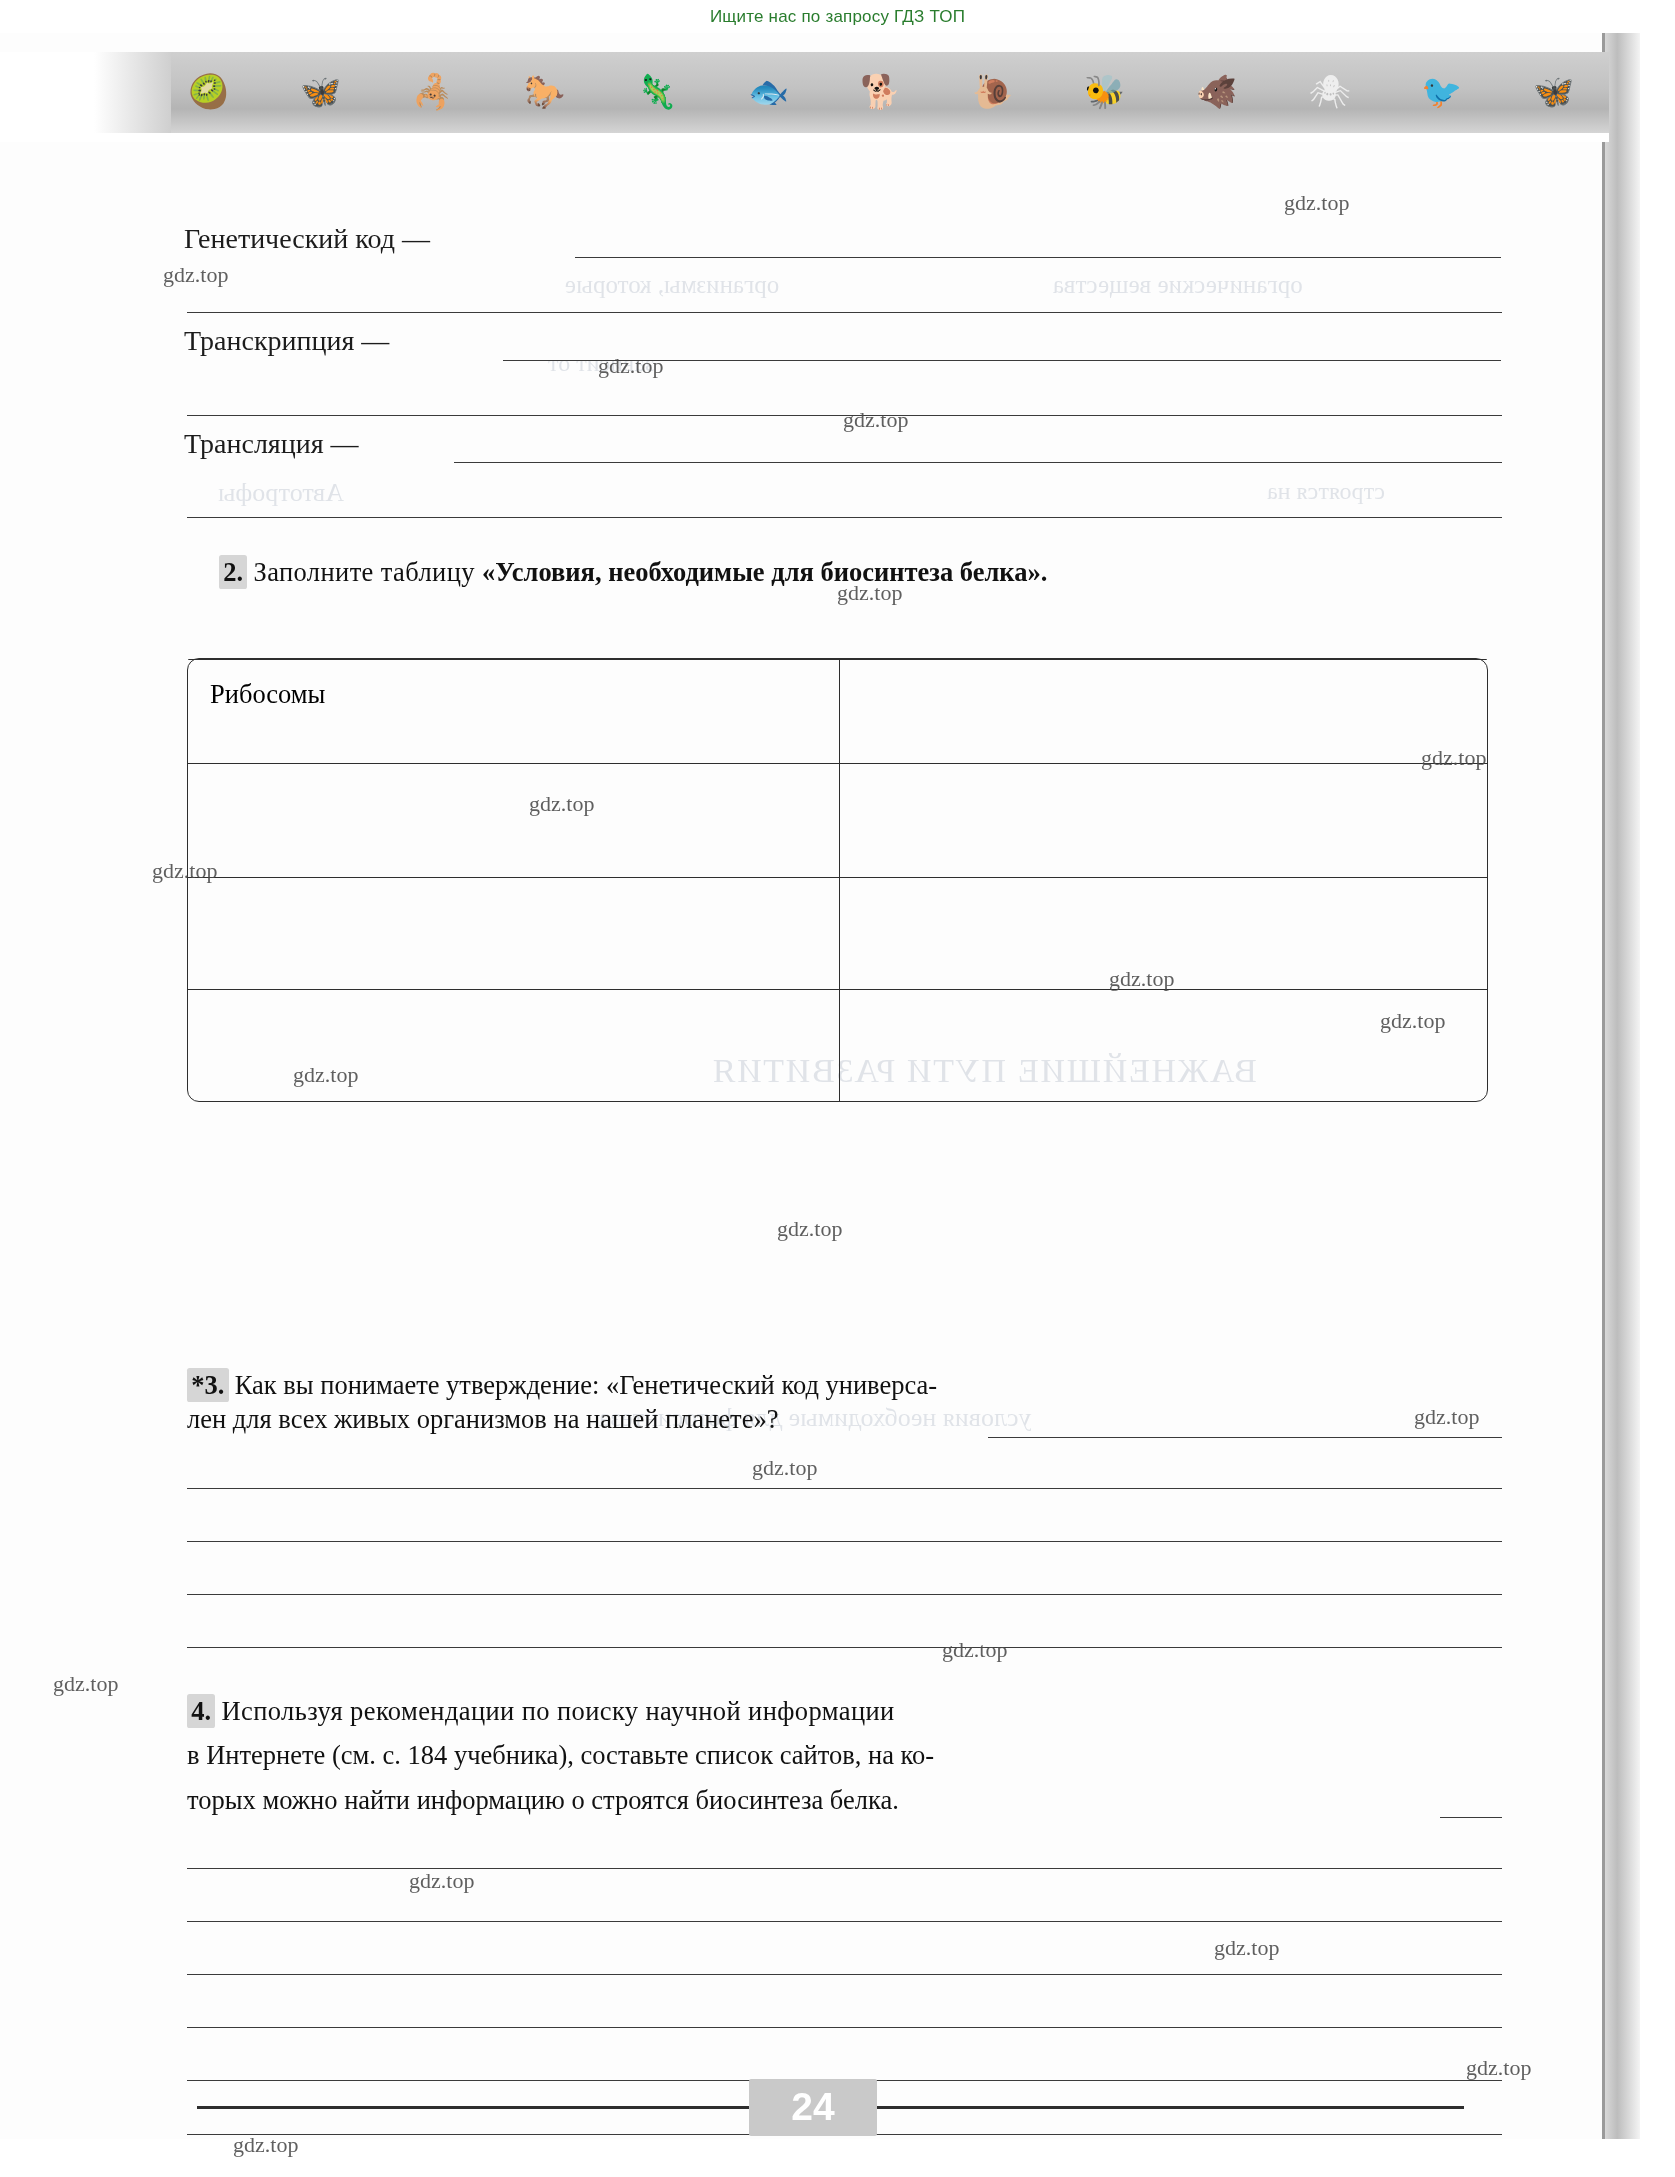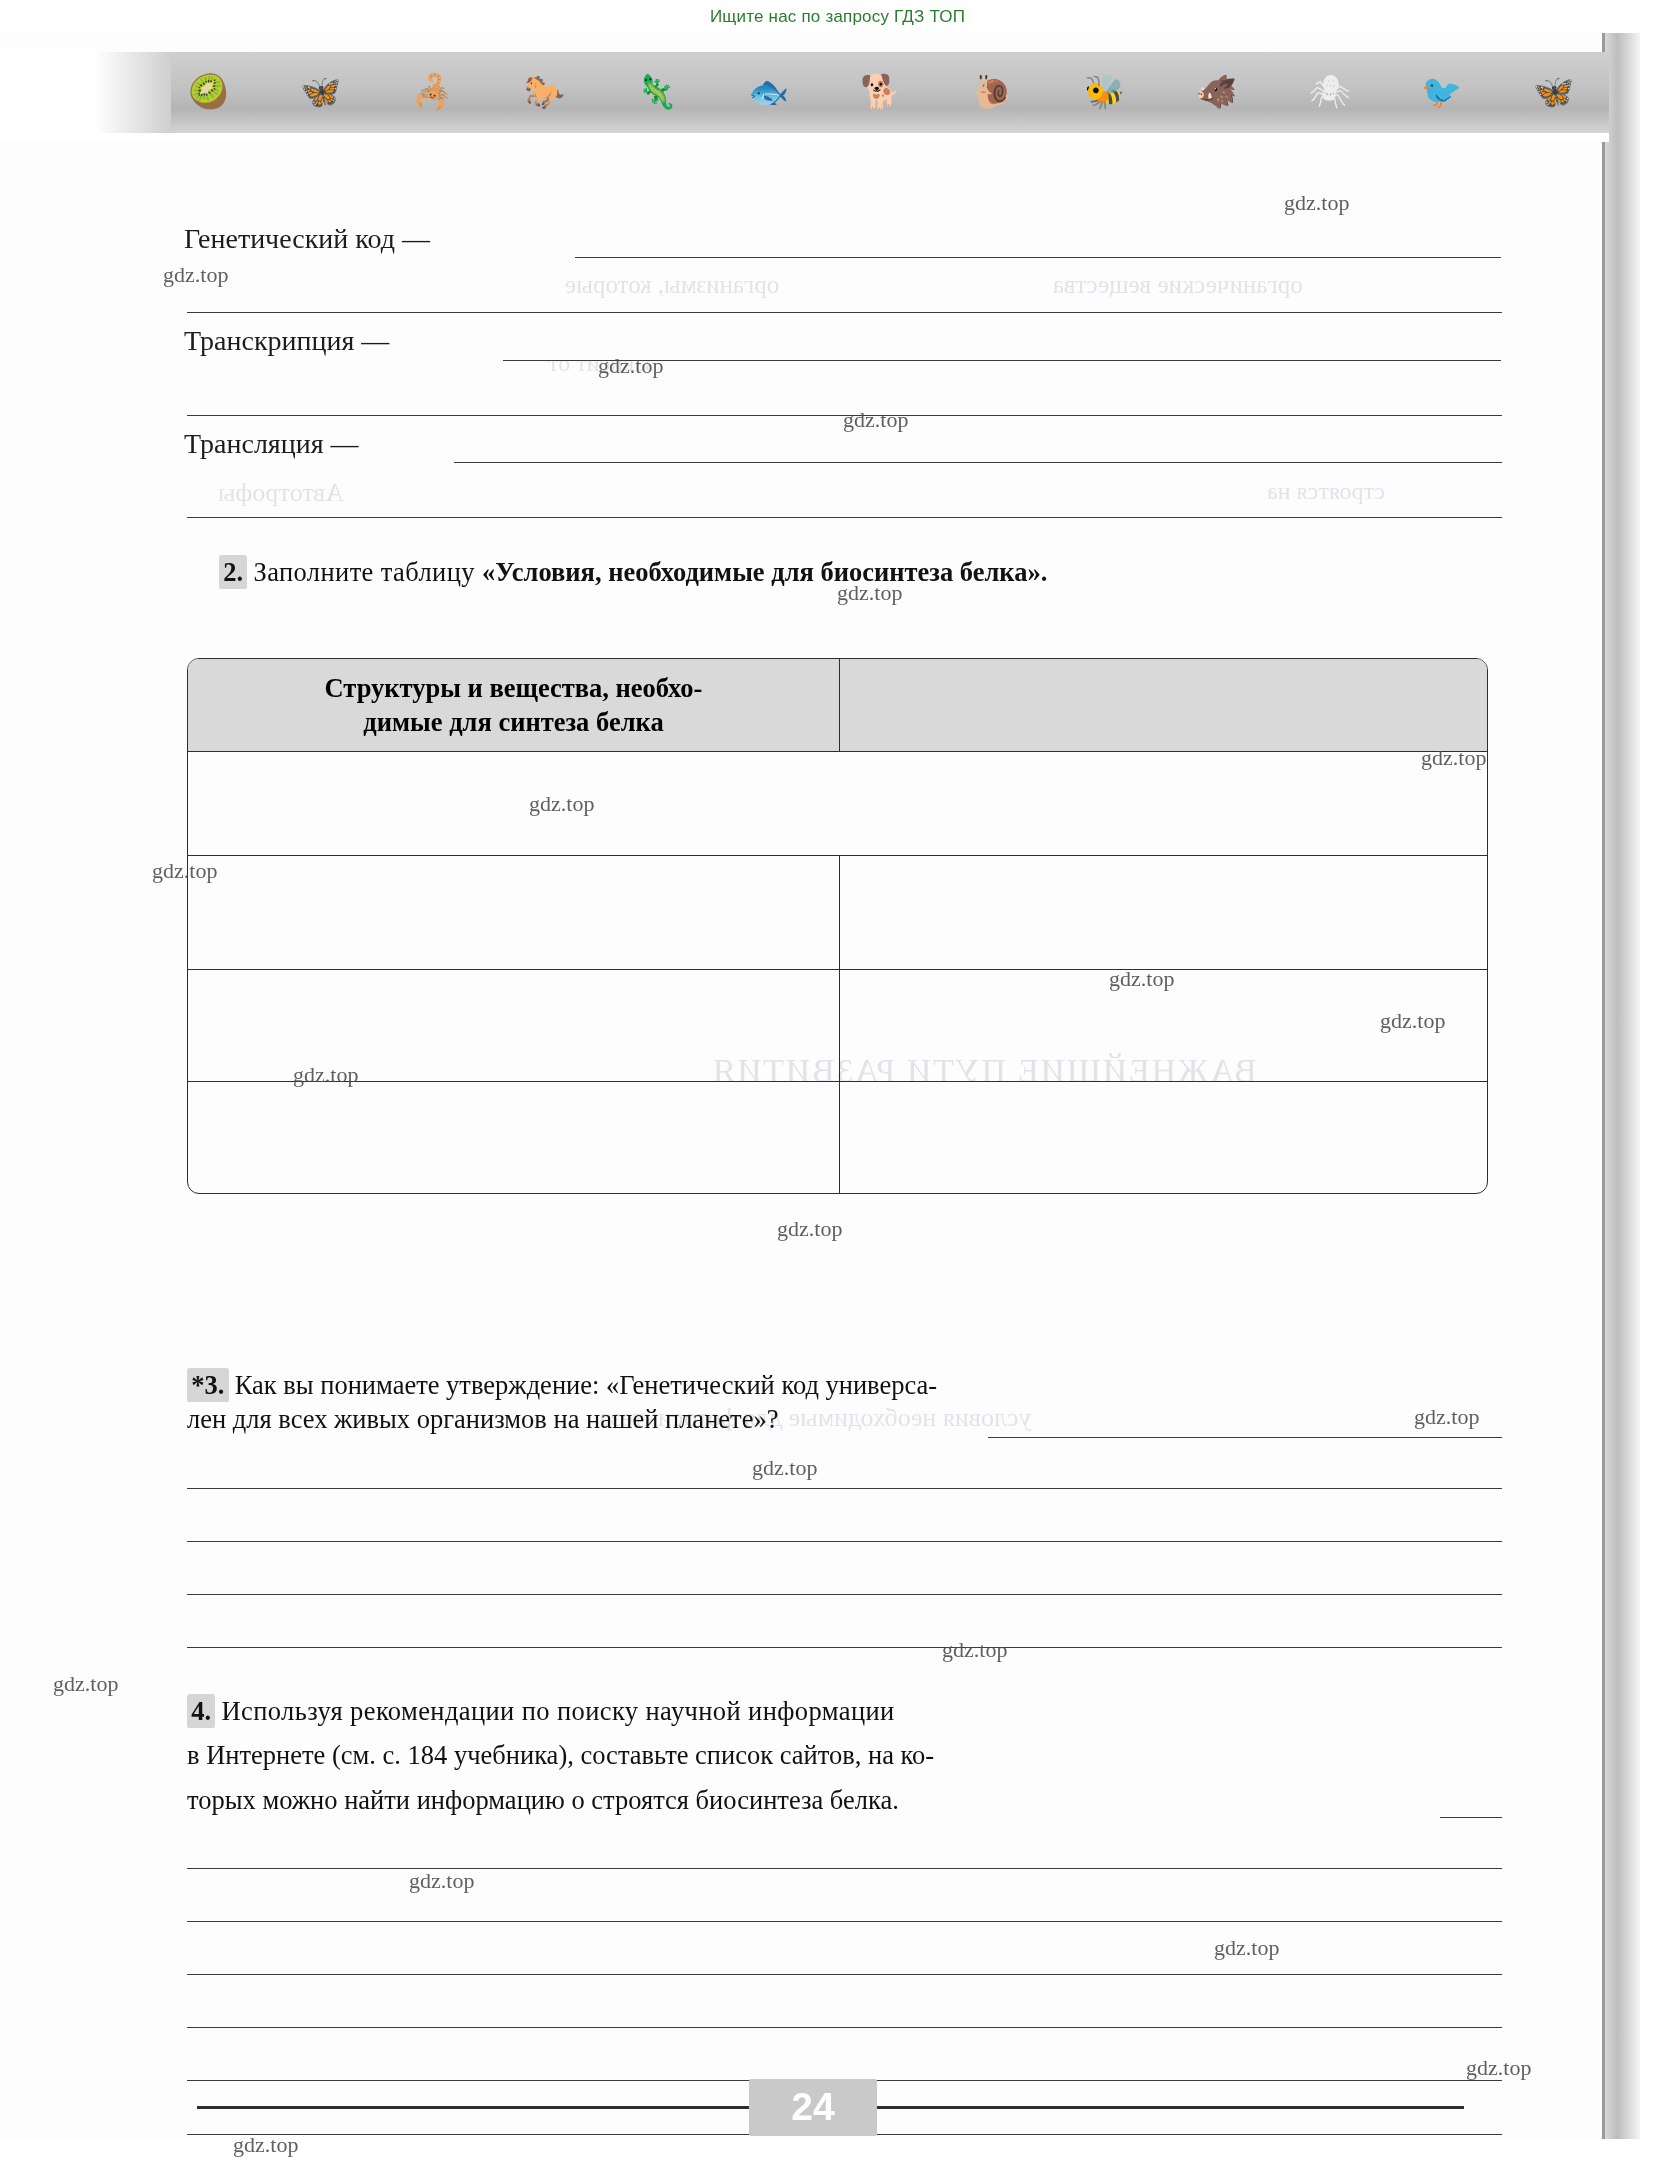--- a/index.html
+++ b/index.html
@@ -284,26 +284,23 @@
     <div class="term" style="left:184px; top:284px;">Трансляция —</div>
     <div class="ln" style="left:454px; top:318px; width:1048px;"></div>
     <div class="ln" style="left:187px; top:373px; width:1315px;"></div>
 
     <div class="task" style="left:187px; top:411px; width:1301px;margin-left:32px;">
       <span class="num">2.</span><span class="sp-wide">Заполните таблицу </span><b>«Условия, необходимые для биосинтеза белка».</b>
     </div>
 
     <div class="tbl" style="top:514px;">
       <div class="hdr">
-        <div class="c c1">
-          <span>Структуры и вещества, необхо-</span><br>
-          <span>димые для синтеза белка</span>
-        </div>
       </div>
       <div class="row" style="height:103px;">
+        <div class="c c1">Рибосомы</div>
         <div class="c c2"></div>
       </div>
       <div class="row" style="height:113px;">
         <div class="c c1"></div>
         <div class="c c2"></div>
       </div>
       <div class="row" style="height:111px;">
         <div class="c c1"></div>
         <div class="c c2"></div>
       </div>

